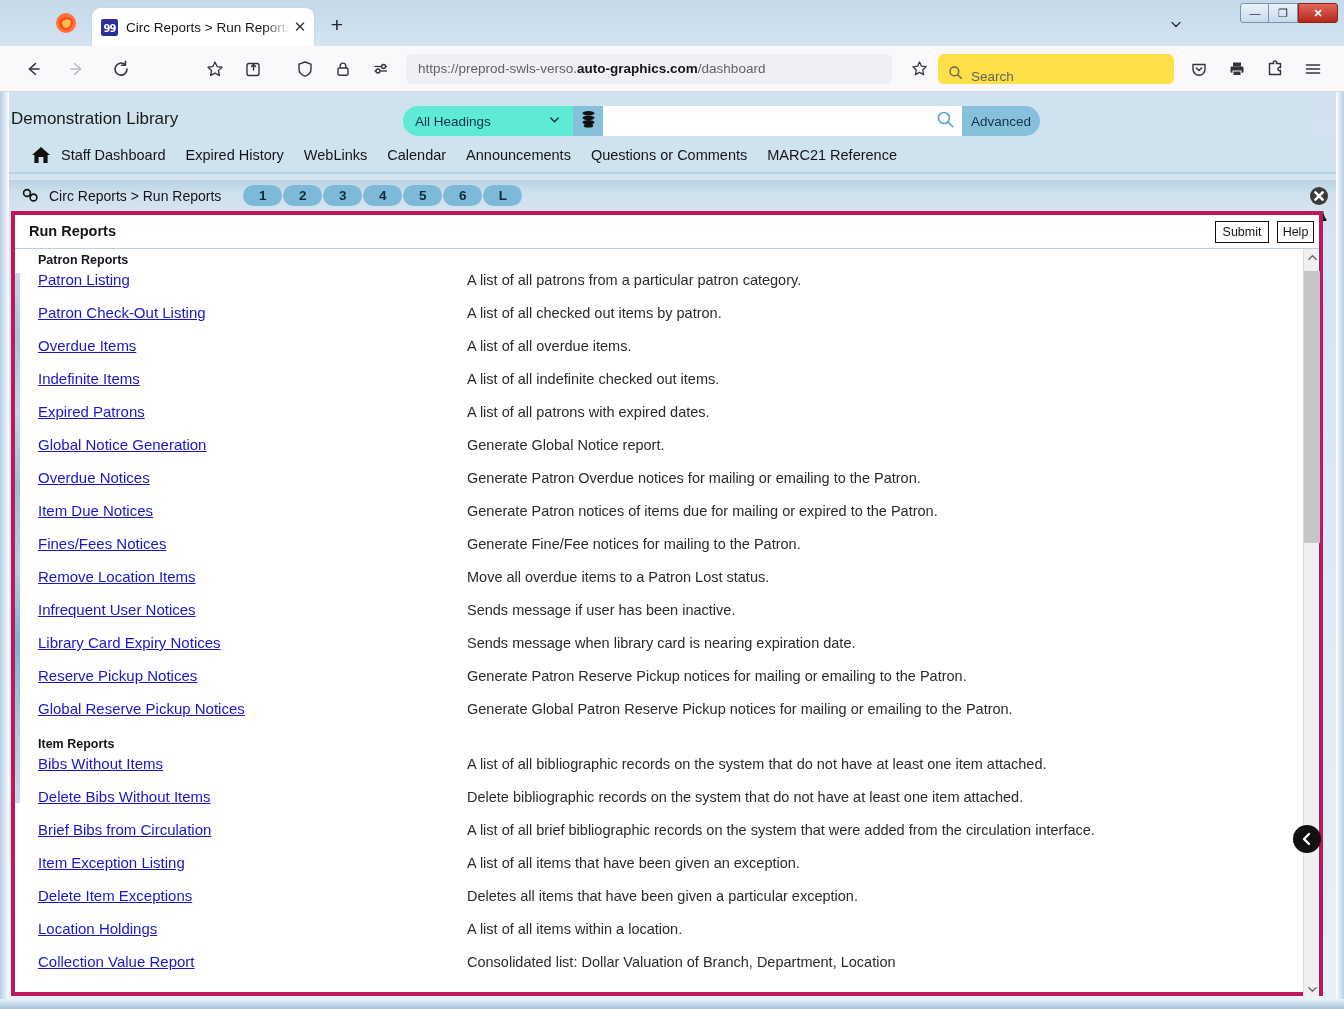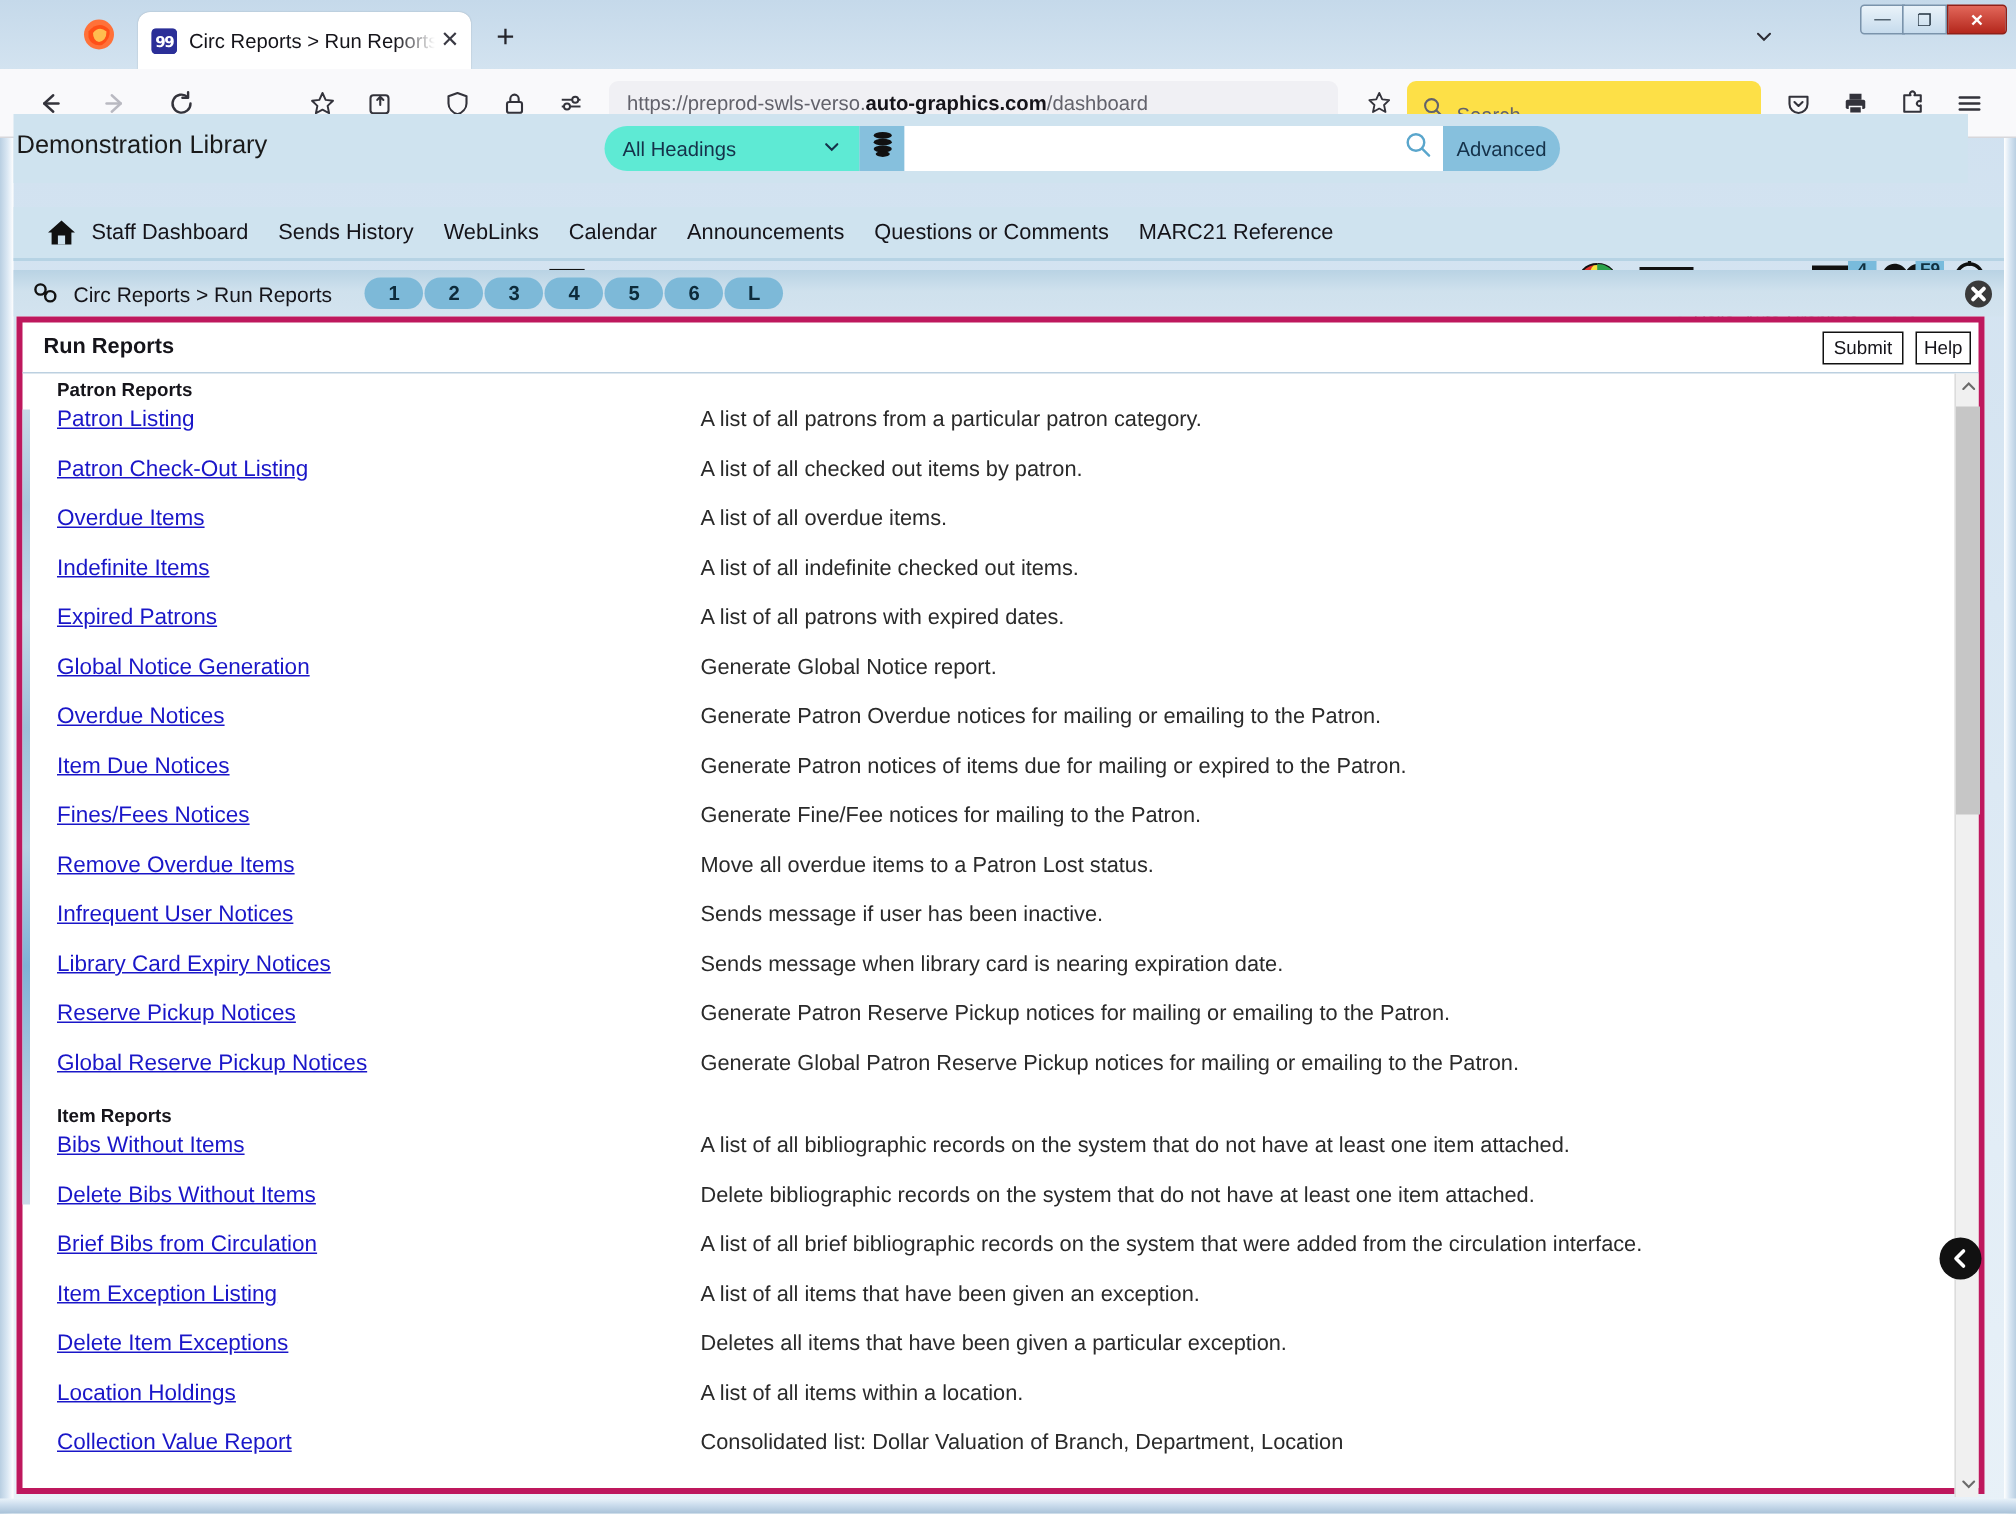--- a/index.html
+++ b/index.html
@@ -113,21 +113,21 @@
   #urlbar-text b { color: #15141a; font-weight: 700; }
   #searchbar {
     flex: 0 0 236px; height: 30px; margin-right: 6px;
     background: #fde047; border-radius: 6px;
     display: flex; align-items: flex-end; padding: 0 10px;
   }
   #searchbar-text { font-size: 13.5px; color: #62626b; margin-left: 8px; }
 
   
   #appheader {
-    position: absolute; left: 9px; top: 76px; width: 1303px; height: 46px;
+    position: absolute; left: 9px; top: 98px; width: 1303px; height: 46px;
     background: #cfe3ef;
   }
   #library-name {
     position: absolute; left: 0px; top: 11px; font-size: 17px; color: #1a1a1a;
     padding-left: 2px;
   }
   #search-assembly {
     position: absolute; left: 394px; top: 8px; height: 30px;
     display: flex; align-items: stretch;
   }
@@ -548,21 +548,21 @@
   </div>
 
   <div id="mainnav">
     <span id="home-icon">
       <svg width="20" height="20" viewBox="0 0 20 20">
         <path d="M10 2 L19 10 L16.6 10 L16.6 18 L3.4 18 L3.4 10 L1 10 Z" fill="#111"></path>
         <rect x="7.6" y="12" width="4.8" height="6" fill="#cfe3ef"></rect>
       </svg>
     </span>
     <span class="navlink">Staff Dashboard</span>
-    <span class="navlink">Sends History</span>
+    <span class="navlink">Expired History</span>
     <span class="navlink">WebLinks</span>
     <span class="navlink">Calendar</span>
     <span class="navlink">Announcements</span>
     <span class="navlink">Questions or Comments</span>
     <span class="navlink">MARC21 Reference</span>
   </div>
 
   <div id="crumbbar">
     <span id="chain-icon">
       <svg width="18" height="16" viewBox="0 0 18 16">
@@ -632,21 +632,21 @@
       </div>
       <div class="report-row">
         <span class="report-name">Item Due Notices</span>
         <span class="report-desc">Generate Patron notices of items due for mailing or expired to the Patron.</span>
       </div>
       <div class="report-row">
         <span class="report-name">Fines/Fees Notices</span>
         <span class="report-desc">Generate Fine/Fee notices for mailing to the Patron.</span>
       </div>
       <div class="report-row">
-        <span class="report-name">Remove Overdue Items</span>
+        <span class="report-name">Remove Location Items</span>
         <span class="report-desc">Move all overdue items to a Patron Lost status.</span>
       </div>
       <div class="report-row">
         <span class="report-name">Infrequent User Notices</span>
         <span class="report-desc">Sends message if user has been inactive.</span>
       </div>
       <div class="report-row">
         <span class="report-name">Library Card Expiry Notices</span>
         <span class="report-desc">Sends message when library card is nearing expiration date.</span>
       </div>

